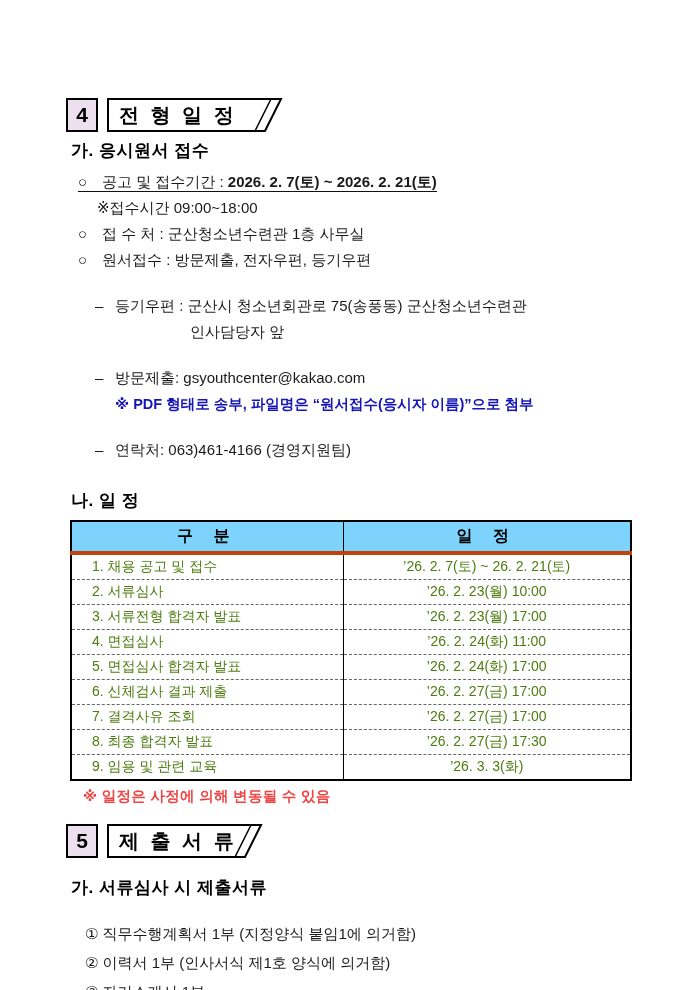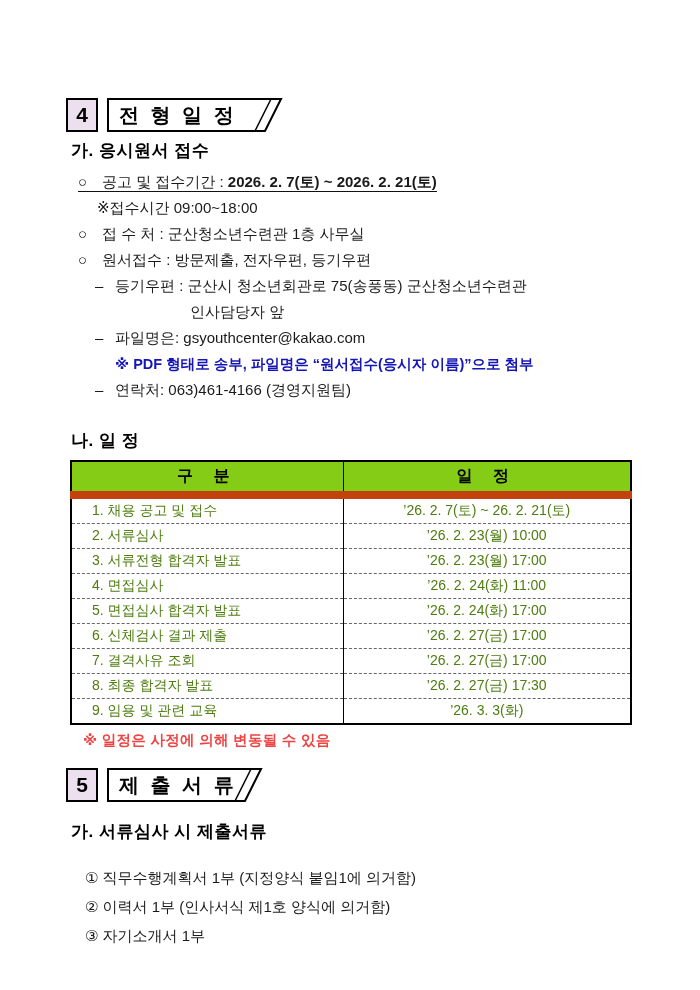--- a/index.html
+++ b/index.html
@@ -27,33 +27,33 @@
   .h1{font-size:17px;font-weight:bold;margin:7px 0 0 8px;letter-spacing:0.5px;color:#000;}
   .h1.b-head{margin-top:26px;}
   .h1.s5-head{margin-top:18px;}
 
   .list{margin-top:7px;}
   .ln{line-height:26px;font-size:15px;white-space:nowrap;color:#1a1a1a;}
   .bullet{display:inline-block;width:24px;}
   .dash{display:inline-block;width:20px;}
   .ind-a{padding-left:15px;}
   .ind-b{padding-left:34px;}
-  .ind-c{padding-left:32px;}
+  .ind-c{padding-left:32px;margin-top:20px;}
   .ind-d{padding-left:127px;}
   .ind-e{padding-left:52px;}
   .u{border-bottom:1px solid #111;padding-bottom:1px;}
   .b{font-weight:bold;}
   .blue{color:#1515b5;font-weight:bold;font-size:14.5px;}
 
   table.sched{
     width:562px;margin:8px 0 0 7px;border-collapse:collapse;
     border:2px solid #000;table-layout:fixed;
   }
   table.sched th{
-    background:#84cc16;border-bottom:8px solid #c2410c;height:27px;
+    background:#7dd3fc;border-bottom:4px solid #c2410c;height:27px;
     font-size:16px;font-weight:bold;letter-spacing:8px;text-align:center;color:#000;
   }
   table.sched col.c1{width:272px;}
   table.sched .divline{border-right:1.5px solid #000;}
   table.sched td{height:24px;font-size:14px;padding:0;color:#4d7c0f;}
   table.sched td.cat{text-align:left;padding-left:20px;}
   table.sched td.val{text-align:center;}
   table.sched tbody tr + tr td{border-top:1px dashed #666;}
 
   .table-note{font-weight:bold;font-size:14.5px;margin:6px 0 4px 20px;color:#ef4444;letter-spacing:0.3px;}
@@ -90,21 +90,21 @@
         <span class="bullet">○</span><span>접 수 처 : 군산청소년수련관 1층 사무실</span>
       </div>
       <div class="ln ind-a">
         <span class="bullet">○</span><span>원서접수 : 방문제출, 전자우편, 등기우편</span>
       </div>
       <div class="ln ind-c">
         <span class="dash">–</span><span>등기우편 : 군산시 청소년회관로 75(송풍동) 군산청소년수련관</span>
       </div>
       <div class="ln ind-d">인사담당자 앞</div>
       <div class="ln ind-c">
-        <span class="dash">–</span><span>파일명은: gsyouthcenter@kakao.com</span>
+        <span class="dash">–</span><span>방문제출: gsyouthcenter@kakao.com</span>
       </div>
       <div class="ln ind-e blue">※ PDF 형태로 송부, 파일명은 “원서접수(응시자 이름)”으로 첨부</div>
       <div class="ln ind-c">
         <span class="dash">–</span><span>연락처: 063)461-4166 (경영지원팀)</span>
       </div>
     </div>
 
     <div class="h1 b-head">나. 일 정</div>
 
     <table class="sched">

